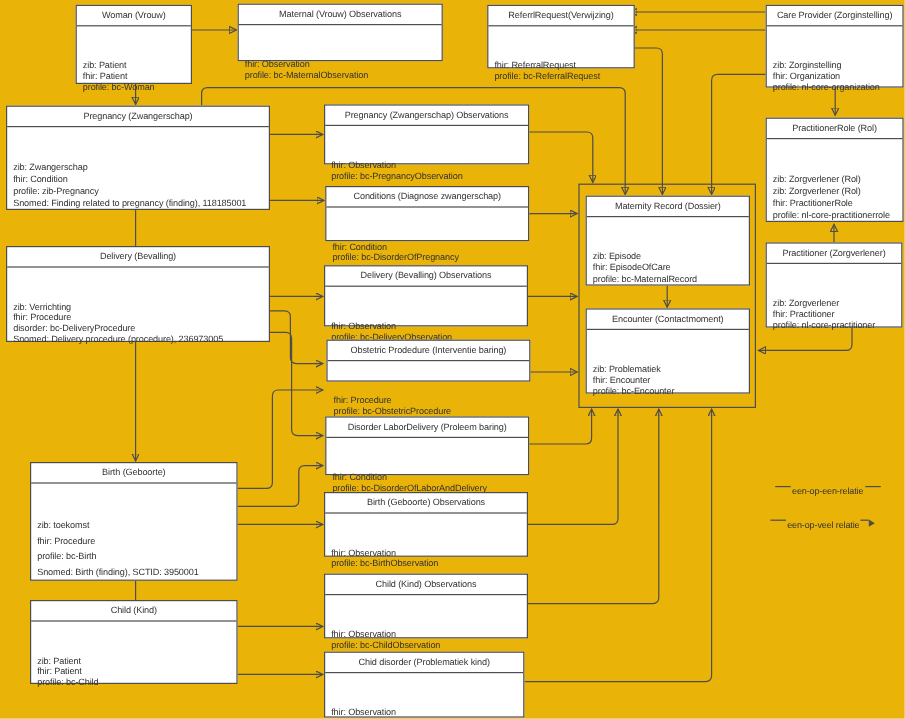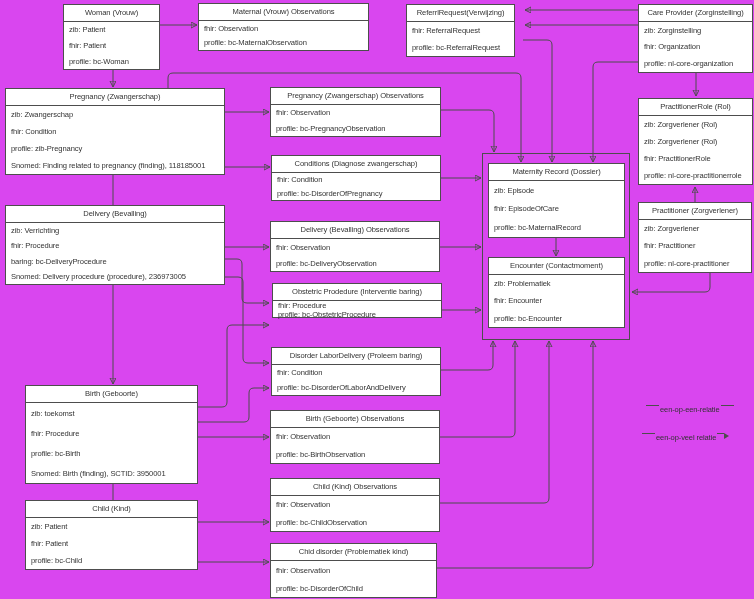--- a/index.html
+++ b/index.html
@@ -1,31 +1,31 @@
 <!DOCTYPE html>
 <html><head>
 <meta charset="utf-8">
 <style>
   html,body{margin:0;padding:0;background:#fff;}
   .canvas{
-    position:relative;width:754px;height:599px;background:#d946ef;
+    position:relative;width:754px;height:599px;background:#eab308;
     font-family:"Liberation Sans",sans-serif;color:#333;overflow:hidden;
   }
   svg.edges{position:absolute;left:0;top:0;}
   svg.edges path{stroke:#4d4d4d;stroke-width:1;fill:none;}
   .node{
     position:absolute;border:1px solid #4d4d4d;background:#fff;
     display:flex;flex-direction:column;box-sizing:border-box;
     font-size:7.6px;letter-spacing:-0.1px;line-height:normal;
   }
   .nt{
     flex:0 0 16px;height:16px;line-height:16px;text-align:center;
     border-bottom:1px solid #4d4d4d;white-space:nowrap;overflow:hidden;
   }
-  .nb{flex:1;display:flex;flex-direction:column;justify-content:space-around;padding-left:5px;}
+  .nb{flex:1;display:flex;flex-direction:column;justify-content:space-around;padding-left:5px;margin-top:28px;}
   .nl{white-space:nowrap;}
   .container-box{position:absolute;border:1px solid #4d4d4d;background:transparent;box-sizing:border-box;}
   .legend{position:absolute;display:flex;align-items:flex-start;font-size:7.5px;letter-spacing:-0.1px;color:#333;}
   .lline{width:13px;height:1px;background:#4d4d4d;flex:0 0 auto;}
   .lline-s{width:7px;height:1px;background:#4d4d4d;flex:0 0 auto;}
   .larrow{width:0;height:0;border-left:5px solid #4d4d4d;border-top:3px solid transparent;border-bottom:3px solid transparent;flex:0 0 auto;}
   .ltext{padding:0 1px;white-space:nowrap;}
 </style>
 </head>
 <body>
@@ -84,21 +84,21 @@
   </div>
 
   <div class="node" style="left:198px;top:3px;width:171px;height:48px">
     <div class="nt">Maternal (Vrouw) Observations</div>
     <div class="nb">
       <div class="nl">fhir: Observation</div>
       <div class="nl">profile: bc-MaternalObservation</div>
     </div>
   </div>
 
-  <div class="node" style="left:406px;top:4px;width:109px;height:53px">
+  <div class="node" style="left:406px;top:4px;width:123px;height:53px">
     <div class="nt">ReferrlRequest(Verwijzing)</div>
     <div class="nb">
       <div class="nl">fhir: ReferralRequest</div>
       <div class="nl">profile: bc-ReferralRequest</div>
     </div>
   </div>
 
   <div class="node" style="left:638px;top:4px;width:115px;height:69px">
     <div class="nt">Care Provider (Zorginstelling)</div>
     <div class="nb">
@@ -142,21 +142,21 @@
       <div class="nl">fhir: PractitionerRole</div>
       <div class="nl">profile: nl-core-practitionerrole</div>
     </div>
   </div>
 
   <div class="node" style="left:5px;top:205px;width:220px;height:80px">
     <div class="nt">Delivery (Bevalling)</div>
     <div class="nb">
       <div class="nl">zib: Verrichting</div>
       <div class="nl">fhir: Procedure</div>
-      <div class="nl">baring: bc-DeliveryProcedure</div>
+      <div class="nl">disorder: bc-DeliveryProcedure</div>
       <div class="nl">Snomed: Delivery procedure (procedure), 236973005</div>
     </div>
   </div>
 
   <div class="node" style="left:270px;top:221px;width:170px;height:51px">
     <div class="nt">Delivery (Bevalling) Observations</div>
     <div class="nb">
       <div class="nl">fhir: Observation</div>
       <div class="nl">profile: bc-DeliveryObservation</div>
     </div>

